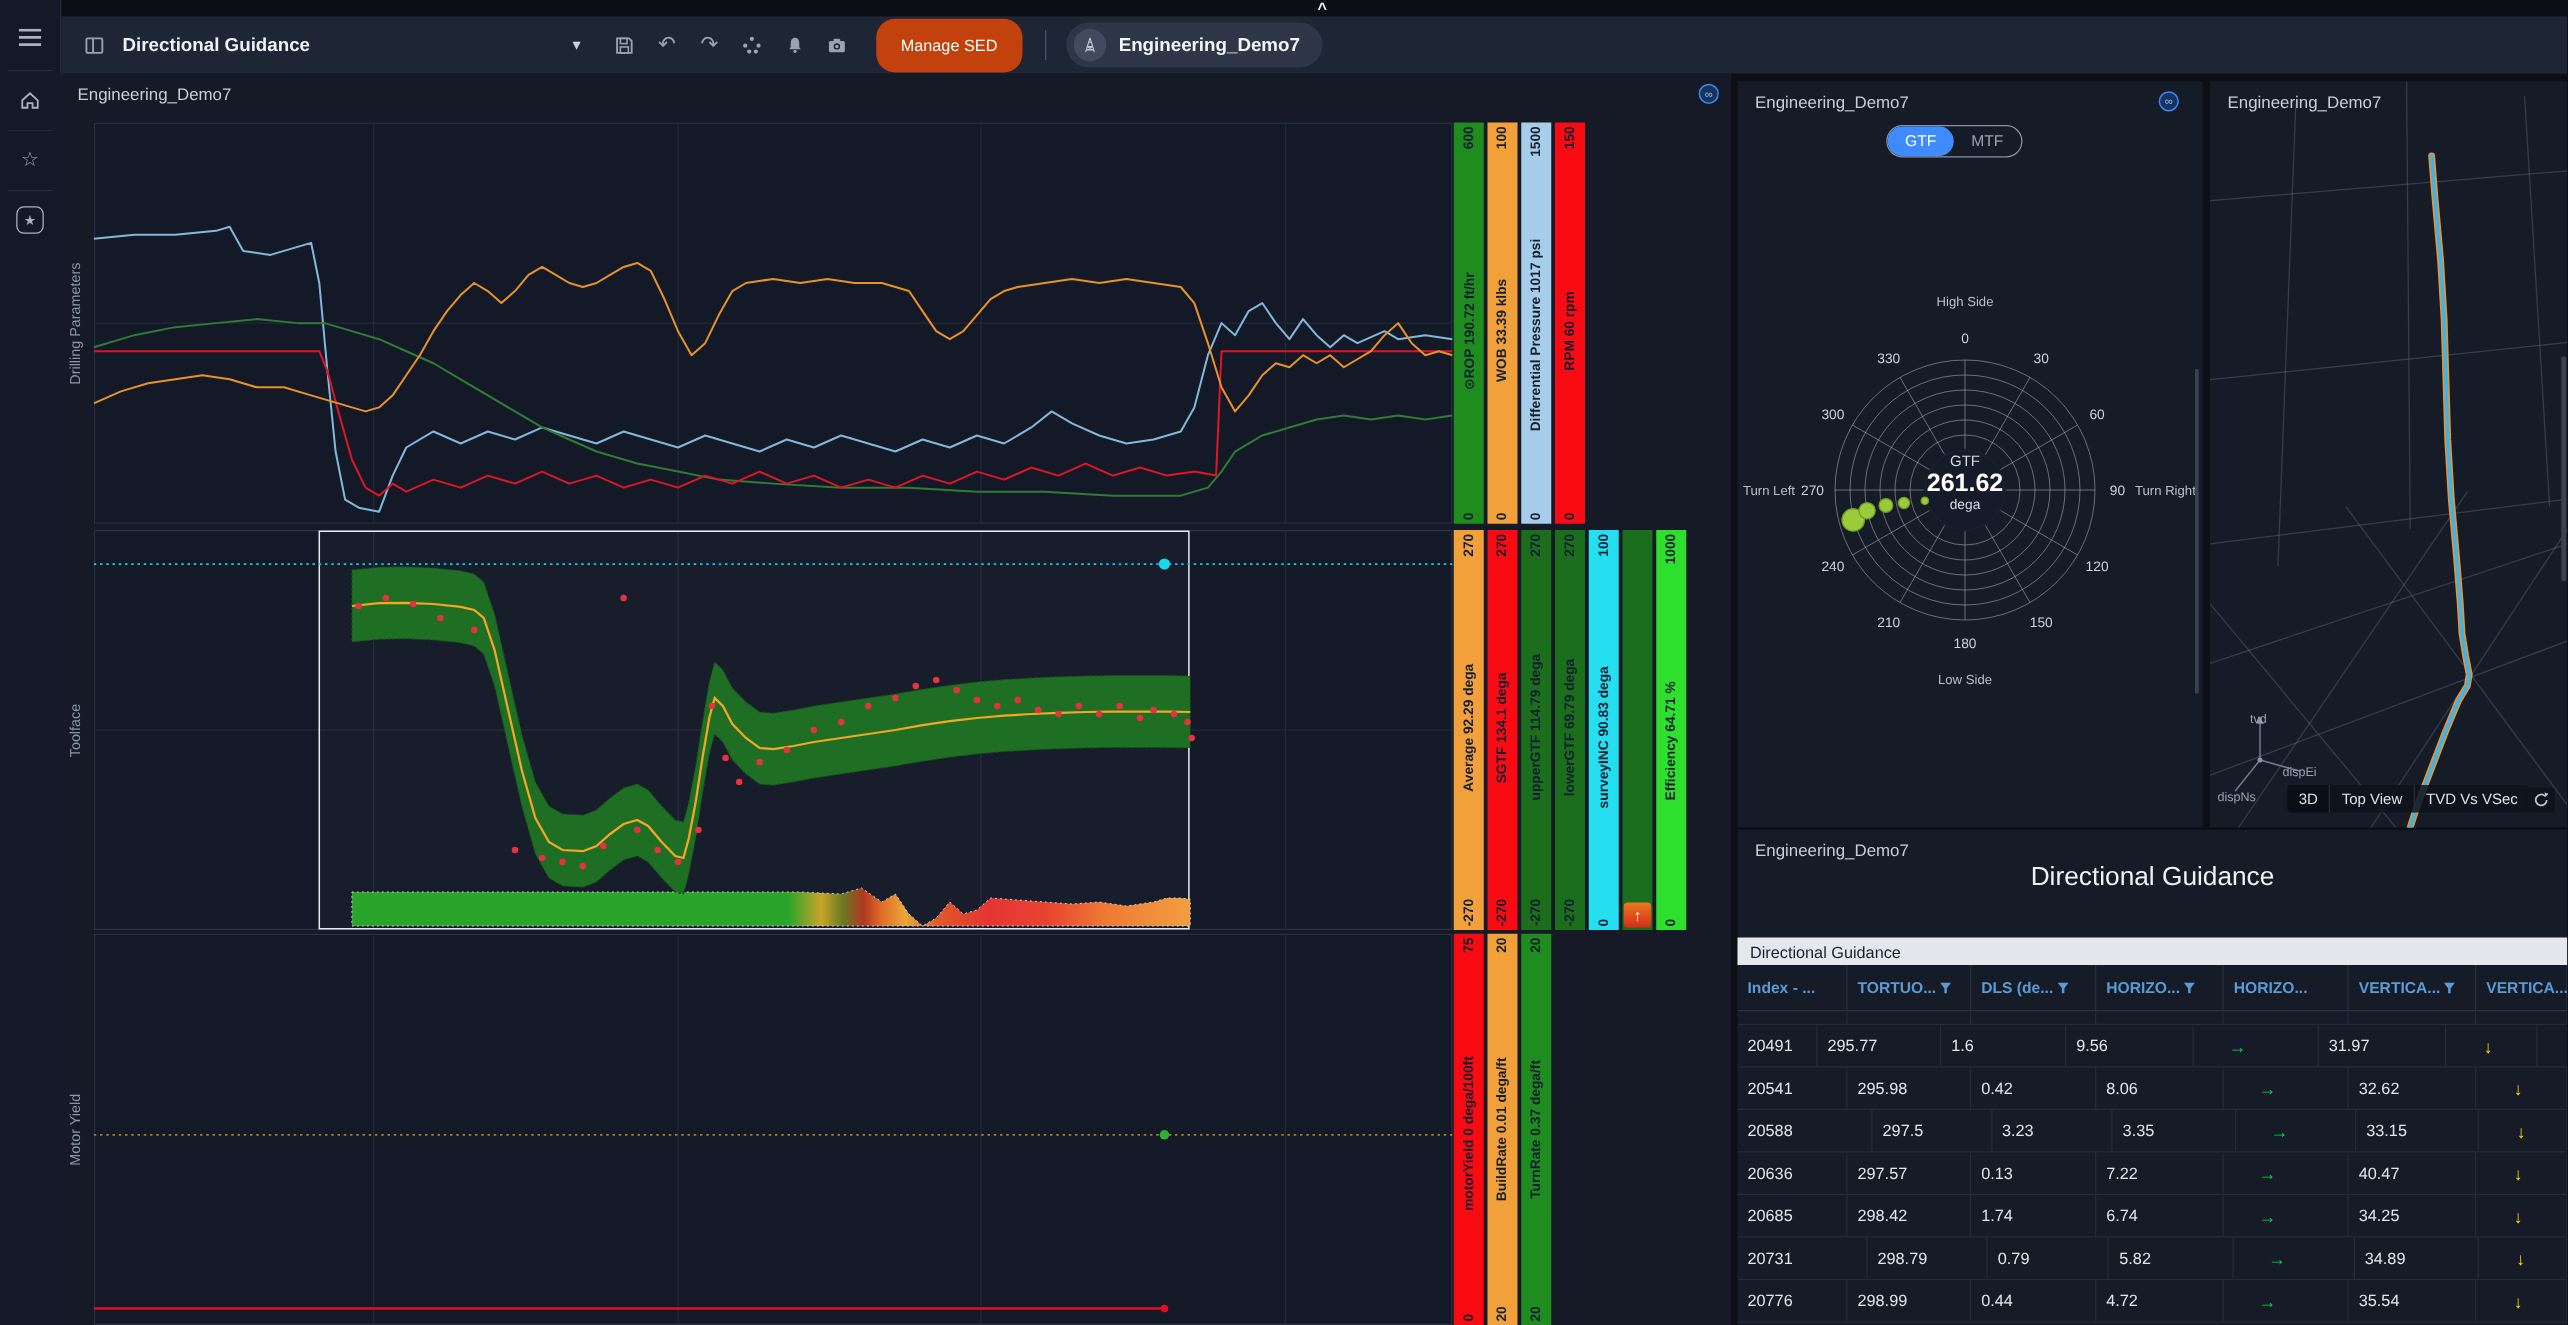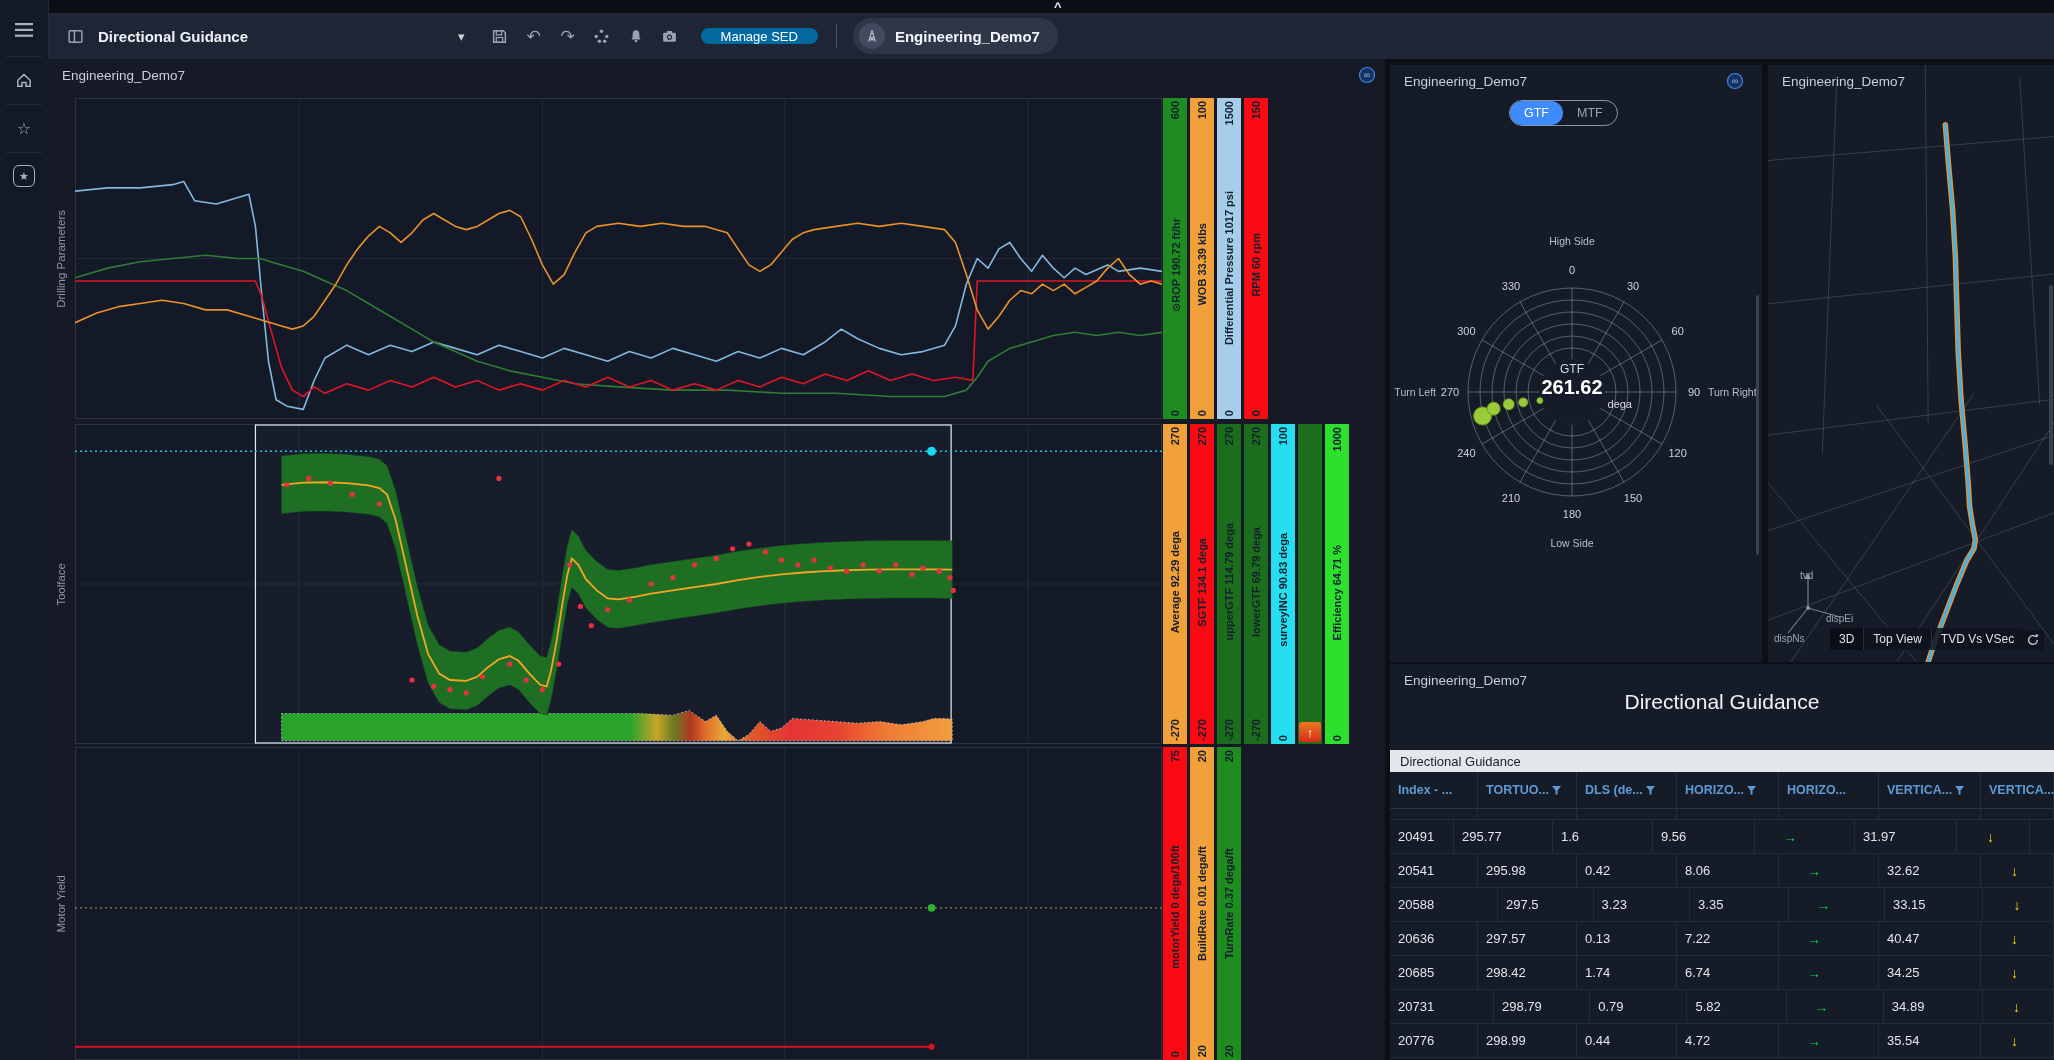--- a/index.html
+++ b/index.html
@@ -5,22 +5,22 @@
   html,body{margin:0;padding:0;background:#0c0f16;}
   #app{position:relative;width:2054px;height:1060px;overflow:hidden;
        font-family:"Liberation Sans","DejaVu Sans",sans-serif;color:#dfe3ea;background:#0c0f16;}
   .abs{position:absolute;}
   
   #topstrip{left:0;top:0;width:2054px;height:13px;background:#0b0e15;}
   #topbar{left:48px;top:13px;width:2006px;height:46px;background:#1e2534;display:flex;align-items:center;}
   .tb-icon{color:#9aa3b2;display:flex;align-items:center;justify-content:center;width:34px;height:30px;}
   #tb-title{color:#eef1f5;font-size:15px;font-weight:bold;margin-left:6px;}
   #tb-chevron{color:#cfd4dc;font-size:13px;margin-left:210px;}
-  #manage-sed{margin-left:14px;background:#0369a1;color:#fff;font-size:13px;border:none;border-radius:15px;
-      height:16px;padding:0 20px;cursor:pointer;}
+  #manage-sed{margin-left:14px;background:#c2410c;color:#fff;font-size:13px;border:none;border-radius:15px;
+      height:43px;padding:0 20px;cursor:pointer;}
   #tb-sep{width:1px;height:24px;background:#4a5568;margin:0 16px 0 18px;}
   #active-tab{display:flex;align-items:center;background:#2e3648;border-radius:18px;height:36px;padding:0 18px 0 6px;}
   #tab-avatar{width:26px;height:26px;border-radius:50%;background:#414a5e;display:flex;align-items:center;justify-content:center;margin-right:10px;}
   #tab-label{color:#f2f5f9;font-size:15px;font-weight:bold;}
   #collapse-chevron{left:1054px;top:-1px;color:#e8ecf2;font-size:13px;font-weight:bold;}
   
   #sidebar{left:0;top:0;width:48px;height:1060px;background:#141927;border-right:1px solid #232a38;}
   .sb-icon{position:absolute;left:0;width:48px;height:40px;display:flex;align-items:center;justify-content:center;color:#9aa3b2;}
   .sb-divider{position:absolute;left:6px;width:36px;height:1px;background:#232a38;}
   #main-panel{left:48px;top:59px;width:1337px;height:1001px;background:#151a26;}
@@ -39,21 +39,21 @@
        color:#fff;font-weight:bold;font-size:13px;display:flex;align-items:center;justify-content:center;margin-bottom:2px;}
   
   #polar-panel{left:1390px;top:65px;width:372px;height:597px;background:#161b28;}
   #toggle{position:absolute;left:119px;top:35px;display:flex;border:1px solid #8a93a6;border-radius:13px;height:24px;align-items:stretch;overflow:hidden;}
   #toggle .half{display:flex;align-items:center;padding:0 14px;font-size:12.5px;cursor:pointer;}
   #toggle .on{background:#3d8bfd;color:#fff;border-radius:13px;}
   #toggle .off{color:#9aa3b2;}
   #polar-center{position:absolute;text-align:center;width:120px;pointer-events:none;}
   #polar-center .l1{font-size:12px;color:#d6dbe3;}
   #polar-center .l2{font-size:20px;font-weight:bold;color:#fff;line-height:22px;}
-  #polar-center .l3{font-size:11px;color:#d6dbe3;text-align:right;}
+  #polar-center .l3{font-size:11px;color:#d6dbe3;}
   
   #traj-panel{left:1768px;top:65px;width:286px;height:597px;background:#161b28;}
   .traj-axis-label{position:absolute;font-size:10px;color:#99a2b1;}
   #traj-buttons{position:absolute;left:62px;top:563px;display:flex;background:rgba(14,18,28,.85);border-radius:3px;align-items:center;}
   #traj-buttons .tbtn{font-size:12px;color:#dde1e8;padding:4px 9px;cursor:pointer;border-left:1px solid #262e3e;}
   #traj-buttons .tbtn:first-child{border-left:none;background:#0a0e16;border-radius:3px;}
   #traj-refresh{position:absolute;left:254px;top:565px;width:22px;height:20px;display:flex;align-items:center;justify-content:center;
       background:rgba(14,18,28,.85);border-radius:3px;cursor:pointer;}
   
   #table-panel{left:1390px;top:664px;width:664px;height:396px;background:#161b28;}

